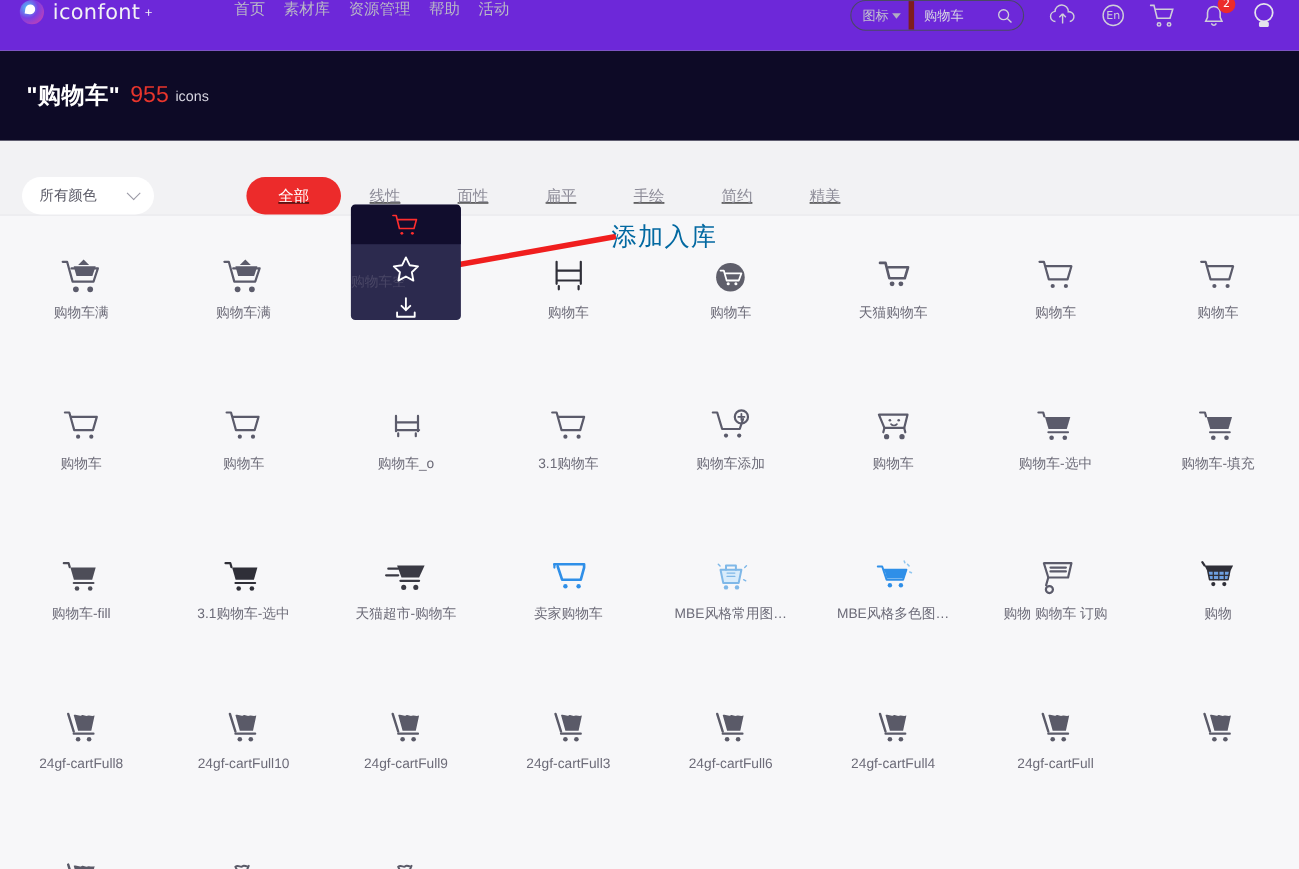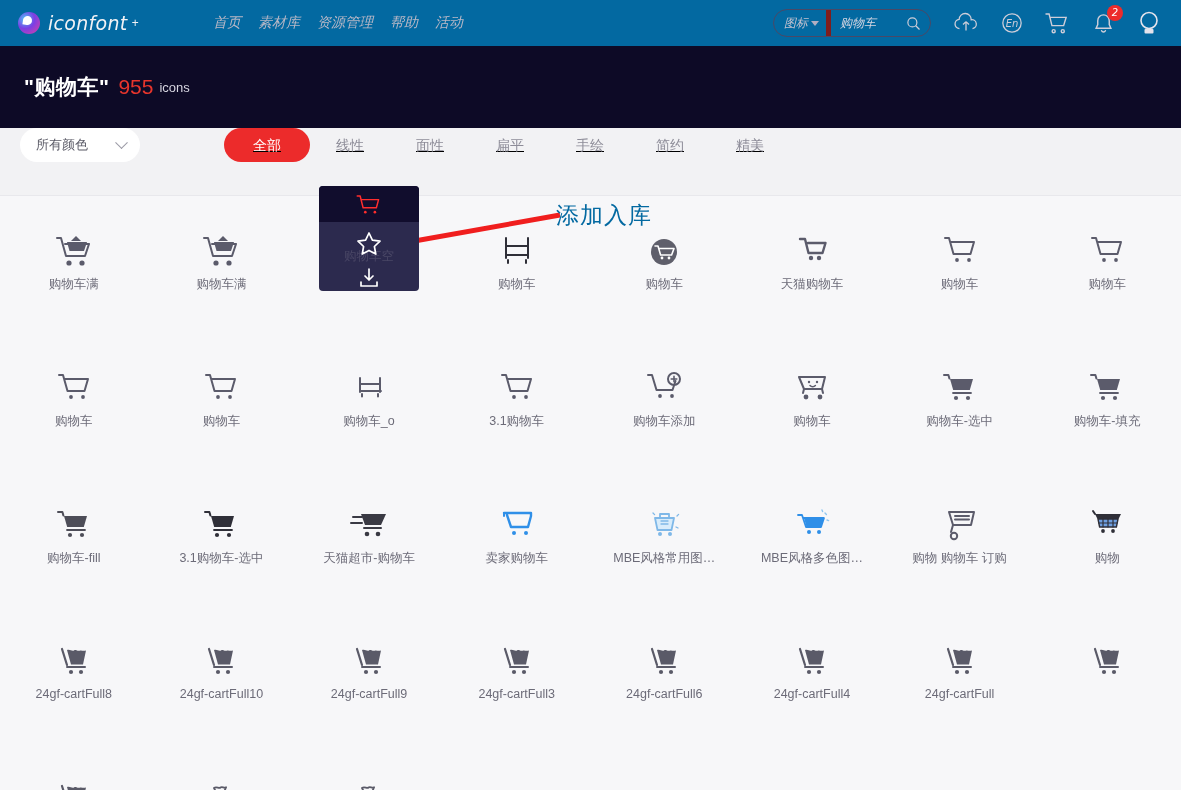--- a/index.html
+++ b/index.html
@@ -8,26 +8,25 @@
     width: 1181px; height: 790px;
     background: #f7f7f9;
     font-family: "Liberation Sans", "DejaVu Sans", sans-serif;
     overflow: hidden;
     position: relative;
   }
 
   
   .topbar {
     height: 46px;
-    background: #0369a1;
+    background: #6d28d9;
     display: flex;
-    align-items: center;
+    align-items: flex-start;
     padding: 0 20px 0 18px;
     position: relative;
-    font-style: italic;
   }
   .logo-wrap { display:flex; align-items:center; gap:8px; width:165px; }
   .logo-mark {
     width: 22px; height: 22px; border-radius: 50%;
     background: radial-gradient(circle at 32% 32%, #4fc3f7 0%, #7b3fe4 45%, #e040a0 100%);
     position: relative; flex: none;
   }
   .logo-mark::after {
     content:""; position:absolute; left:5px; top:4px;
     width:9px; height:9px; border-radius:50% 50% 50% 0;
@@ -85,21 +84,21 @@
     background:#0d0a26; height:82px;
     display:flex; align-items:center; padding-left:24px;
   }
   .q-term { color:#ffffff; font-size:21px; font-weight:700; letter-spacing:.5px; }
   .q-count { color:#e8352c; font-size:21px; font-weight:400; margin:0 6px 0 9px; }
   .q-unit { color:#d6d5e0; font-size:13px; }
 
   
   .filterbar {
     height:68px; background:#f2f2f4;
-    display:flex; align-items:flex-start;
+    display:flex; align-items:flex-end;
     border-bottom:1px solid #e8e8ec;
   }
   .colorsel {
     margin-left:20px; width:120px; height:34px;
     background:#fff; border-radius:17px;
     display:flex; align-items:center; justify-content:space-between;
     padding:0 14px 0 16px; color:#5a5a66; font-size:13px;
   }
   .chev-grey {
     width:9px; height:9px; border-right:1.6px solid #9b9aa6;
@@ -148,21 +147,21 @@
     z-index:5;
   }
   .hovercard .hc-top {
     position:absolute; left:0; top:0; right:0; height:36px;
     background:#110d2d;
   }
   .hc-cart { margin-top:7px; color:#ff2d2d; z-index:2; position:relative; }
   .hc-star { margin-top:6px; color:#ffffff; z-index:2; position:relative; }
   .hc-dl   { margin-top:6px; color:#ffffff; z-index:2; position:relative; }
   .hc-label {
-    position:absolute; top:62px; left:0; right:0; text-align:center;
+    position:absolute; top:62px; left:0; right:0; 
     font-size:12.5px; color:#4a4766; z-index:1;
   }
 
   
   .anno-text {
     position:absolute; left:556px; top:200px;
     color:#0369a1; font-size:23px; letter-spacing:1px;
     font-family:Liberation Mono, monospace;
     white-space:nowrap;
   }

